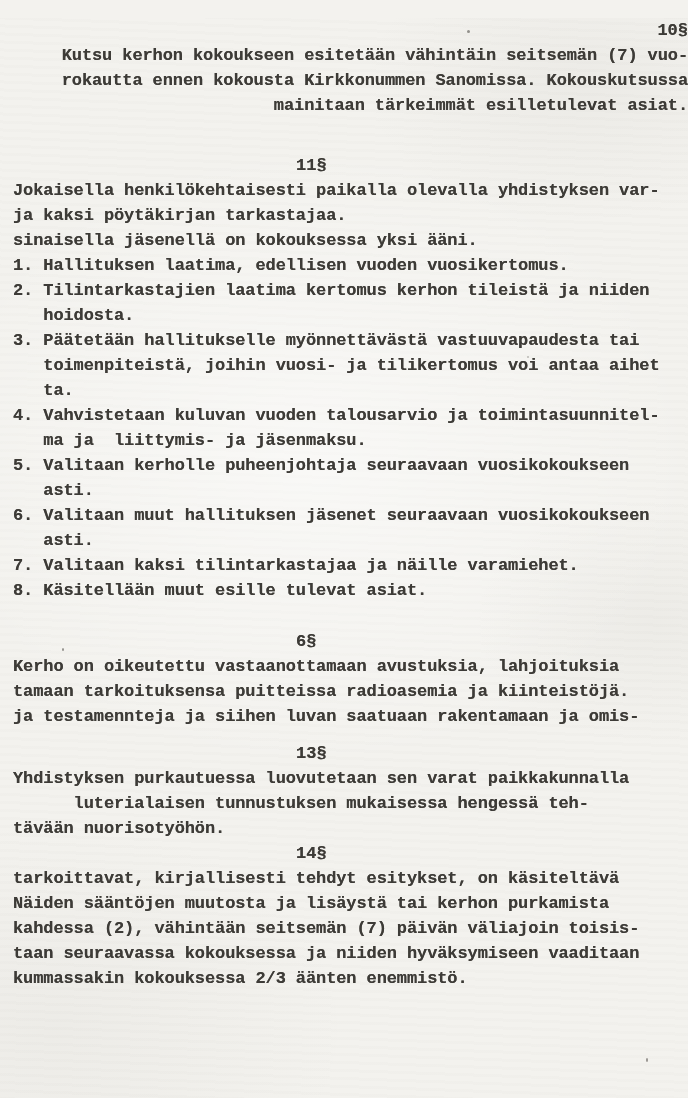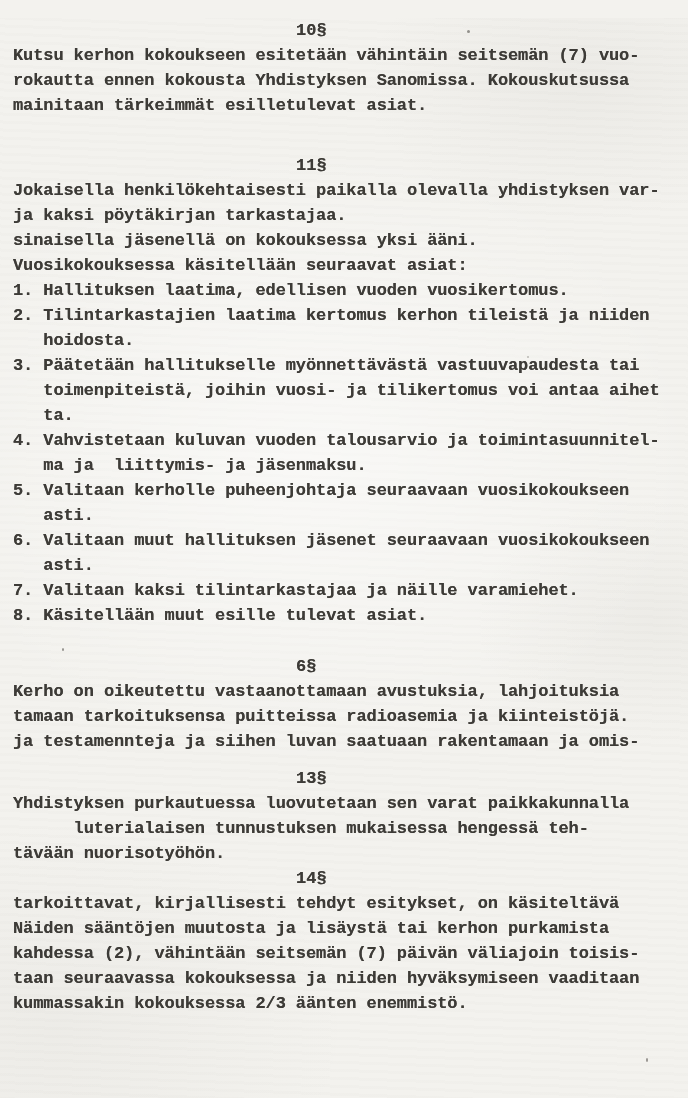--- a/index.html
+++ b/index.html
@@ -23,21 +23,21 @@
     text-shadow: 0 0 0.6px rgba(62, 59, 53, 0.75);
     background-color: #f3f2ee;
     background-image:
       radial-gradient(ellipse 320px 200px at 85% 6%, rgba(120,115,105,0.06), transparent 70%),
       radial-gradient(ellipse 420px 300px at 8% 92%, rgba(120,115,105,0.05), transparent 70%),
       radial-gradient(ellipse 260px 180px at 95% 55%, rgba(120,115,105,0.05), transparent 70%),
       radial-gradient(ellipse 520px 420px at 45% 40%, rgba(255,255,255,0.5), transparent 75%),
       repeating-linear-gradient(2deg, rgba(90,85,75,0.015) 0 3px, transparent 3px 8px);
   }
   .doc-section { margin: 0; }
-  .doc-section:nth-of-type(1) { margin-top: 18px; }
+  .doc-section:nth-of-type(1) { margin-top: 18px; text-align: right; }
   .doc-section:nth-of-type(2) { margin-top: 35px; }
   .doc-section:nth-of-type(3) { margin-top: 26px; }
   .doc-section:nth-of-type(4) { margin-top: 12px; }
   .doc-section:nth-of-type(5) { }
   .section-heading {
     padding-left: 283px;
     white-space: pre;
   }
   .doc-line {
     white-space: pre;
@@ -58,29 +58,28 @@
 
 <main class="page">
   <span class="scan-speck speck-1"></span>
   <span class="scan-speck speck-2"></span>
   <span class="scan-speck speck-3"></span>
   <span class="scan-speck speck-4"></span>
 
 <section class="doc-section">
       <div class="section-heading">10§</div>
       <div class="doc-line">Kutsu kerhon kokoukseen esitetään vähintäin seitsemän (7) vuo-</div>
-      <div class="doc-line">rokautta ennen kokousta Yhdistyksen Sanomissa. Kokouskutsussa</div>
+      <div class="doc-line">rokautta ennen kokousta Kirkkonummen Sanomissa. Kokouskutsussa</div>
       <div class="doc-line">mainitaan tärkeimmät esilletulevat asiat.</div>
     </section>
     <section class="doc-section">
       <div class="section-heading">11§</div>
       <div class="doc-line">Jokaisella henkilökehtaisesti paikalla olevalla yhdistyksen var-</div>
       <div class="doc-line">ja kaksi pöytäkirjan tarkastajaa.</div>
       <div class="doc-line">sinaisella jäsenellä on kokouksessa yksi ääni.</div>
-      <div class="doc-line">Vuosikokouksessa käsitellään seuraavat asiat:</div>
       <div class="doc-line">1. Hallituksen laatima, edellisen vuoden vuosikertomus.</div>
       <div class="doc-line">2. Tilintarkastajien laatima kertomus kerhon tileistä ja niiden</div>
       <div class="doc-line">   hoidosta.</div>
       <div class="doc-line">3. Päätetään hallitukselle myönnettävästä vastuuvapaudesta tai</div>
       <div class="doc-line">   toimenpiteistä, joihin vuosi- ja tilikertomus voi antaa aihet</div>
       <div class="doc-line">   ta.</div>
       <div class="doc-line">4. Vahvistetaan kuluvan vuoden talousarvio ja toimintasuunnitel-</div>
       <div class="doc-line">   ma ja  liittymis- ja jäsenmaksu.</div>
       <div class="doc-line">5. Valitaan kerholle puheenjohtaja seuraavaan vuosikokoukseen</div>
       <div class="doc-line">   asti.</div>

